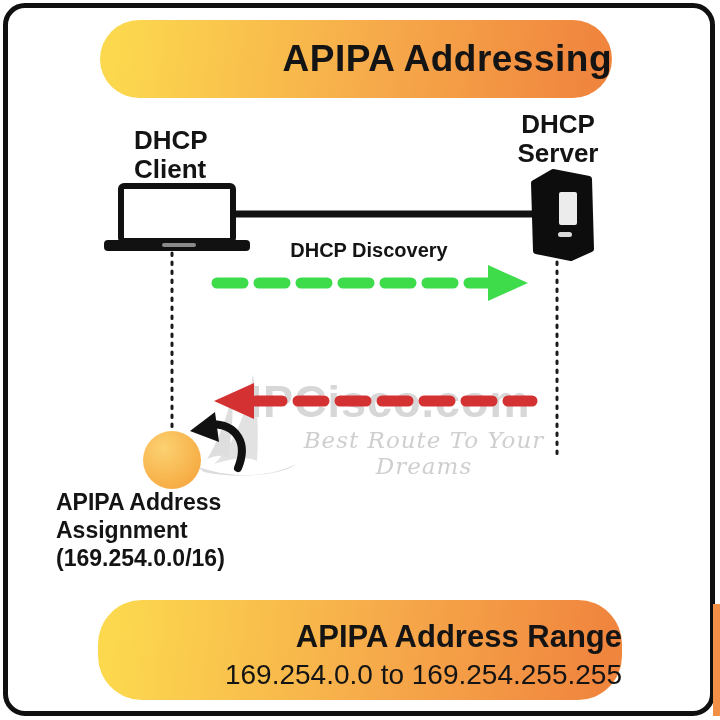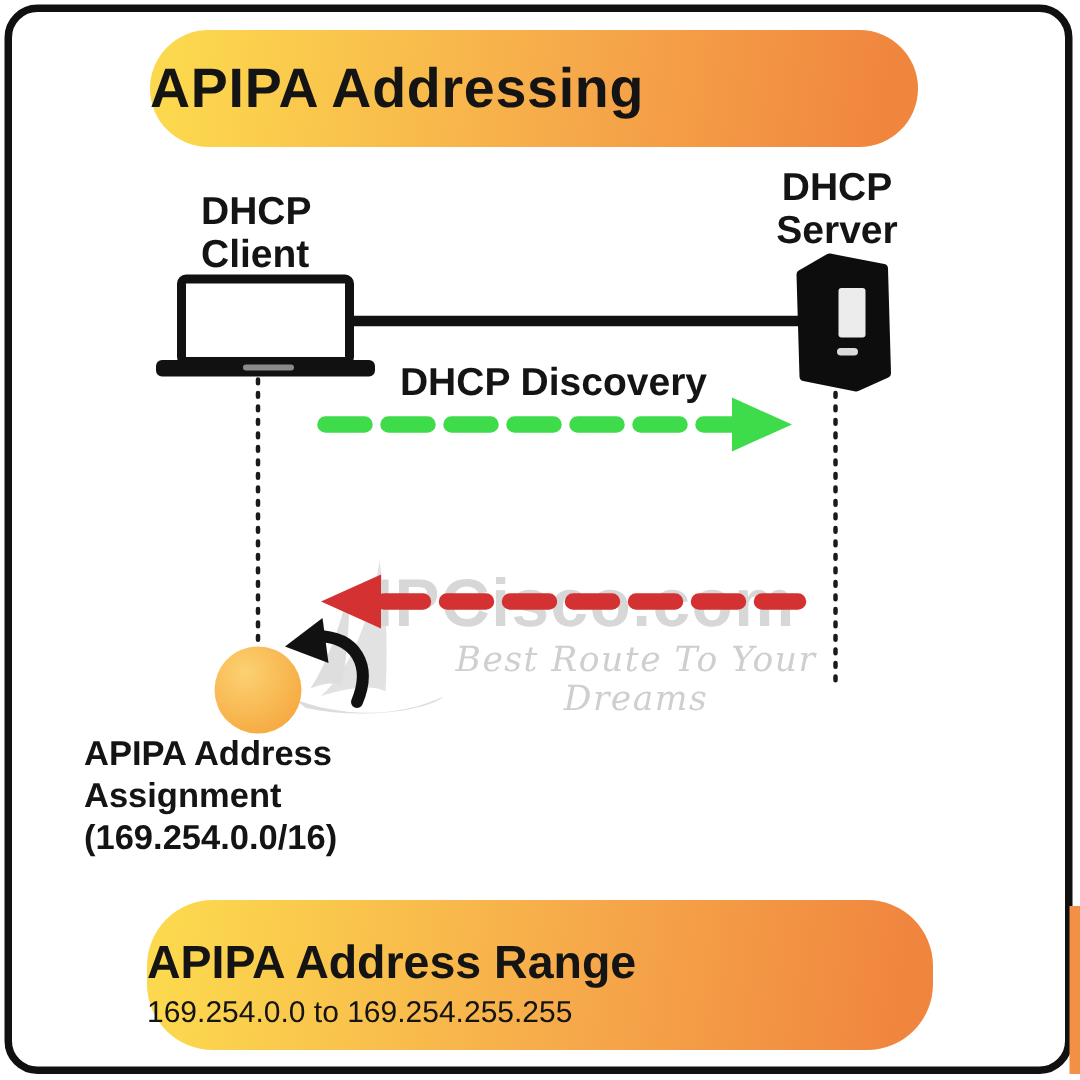--- a/index.html
+++ b/index.html
@@ -8,32 +8,32 @@
     font-family:"Liberation Sans",sans-serif;color:var(--ink,#141414);
   }
   .frame{
     position:absolute;left:3px;top:3px;right:5px;bottom:4px;
     border:5px solid #101010;border-radius:22px;pointer-events:none;z-index:4;
   }
   .edge-sliver{position:absolute;right:0;top:604px;width:7px;height:112px;background:#f29045;z-index:5;}
   .layer{position:absolute;inset:0;}
   .z1{z-index:1}.z2{z-index:2}.z3{z-index:3}
   .banner{
-    position:absolute;display:flex;flex-direction:column;align-items:flex-start;justify-content:center;
+    position:absolute;display:flex;flex-direction:column;align-items:flex-end;justify-content:center;
     background:linear-gradient(98deg,var(--banner_yellow,#fcd84e) 4%,#f6a94a 55%,var(--banner_orange,#f0853e) 96%);
   }
   .banner-top{left:100px;top:20px;width:512px;height:78px;border-radius:39px;}
   .banner-top .t{font-size:37px;font-weight:bold;letter-spacing:.5px;}
   .banner-bottom{left:98px;top:600px;width:524px;height:100px;border-radius:44px;}
   .banner-bottom .t1{font-size:31px;font-weight:bold;margin-bottom:4px;margin-top:10px;}
-  .banner-bottom .t2{font-size:20px;font-weight:normal;}
+  .banner-bottom .t2{font-size:28px;font-weight:normal;}
   .lbl{position:absolute;font-weight:bold;}
   .client-label{left:134px;top:126px;font-size:26px;line-height:29px;text-align:left;}
   .server-label{left:505px;top:110px;width:106px;font-size:26px;line-height:29px;text-align:center;}
-  .discovery-label{left:238px;top:239px;width:262px;font-size:26px;text-align:center;}
+  .discovery-label{left:238px;top:239px;width:262px;font-size:20px;text-align:center;}
   .na-label{left:238px;top:326px;width:258px;font-size:25px;line-height:29px;text-align:center;}
   .assignment-label{left:56px;top:488px;width:246px;font-size:23px;line-height:28px;text-align:left;}
   .wm-brand{
     position:absolute;left:222px;top:376px;width:336px;text-align:center;
     font-size:45px;font-weight:bold;letter-spacing:1px;color:var(--watermark_gray,#d7d7d7);
   }
   .wm-tagline{
     position:absolute;left:245px;top:427px;width:310px;text-align:center;
     font-family:"DejaVu Serif",serif;font-style:italic;font-size:23px;color:#cfcfcf;letter-spacing:1px;margin-left:24px;
   }

